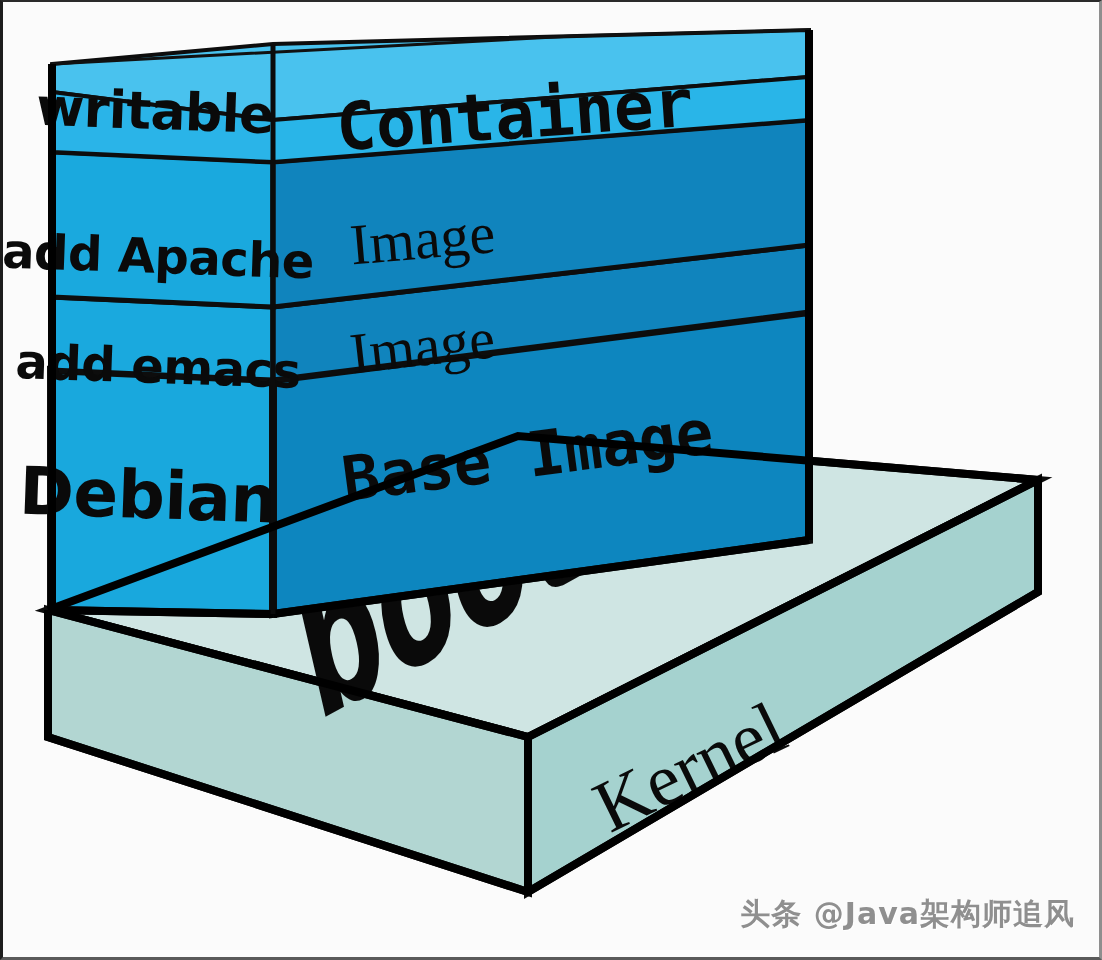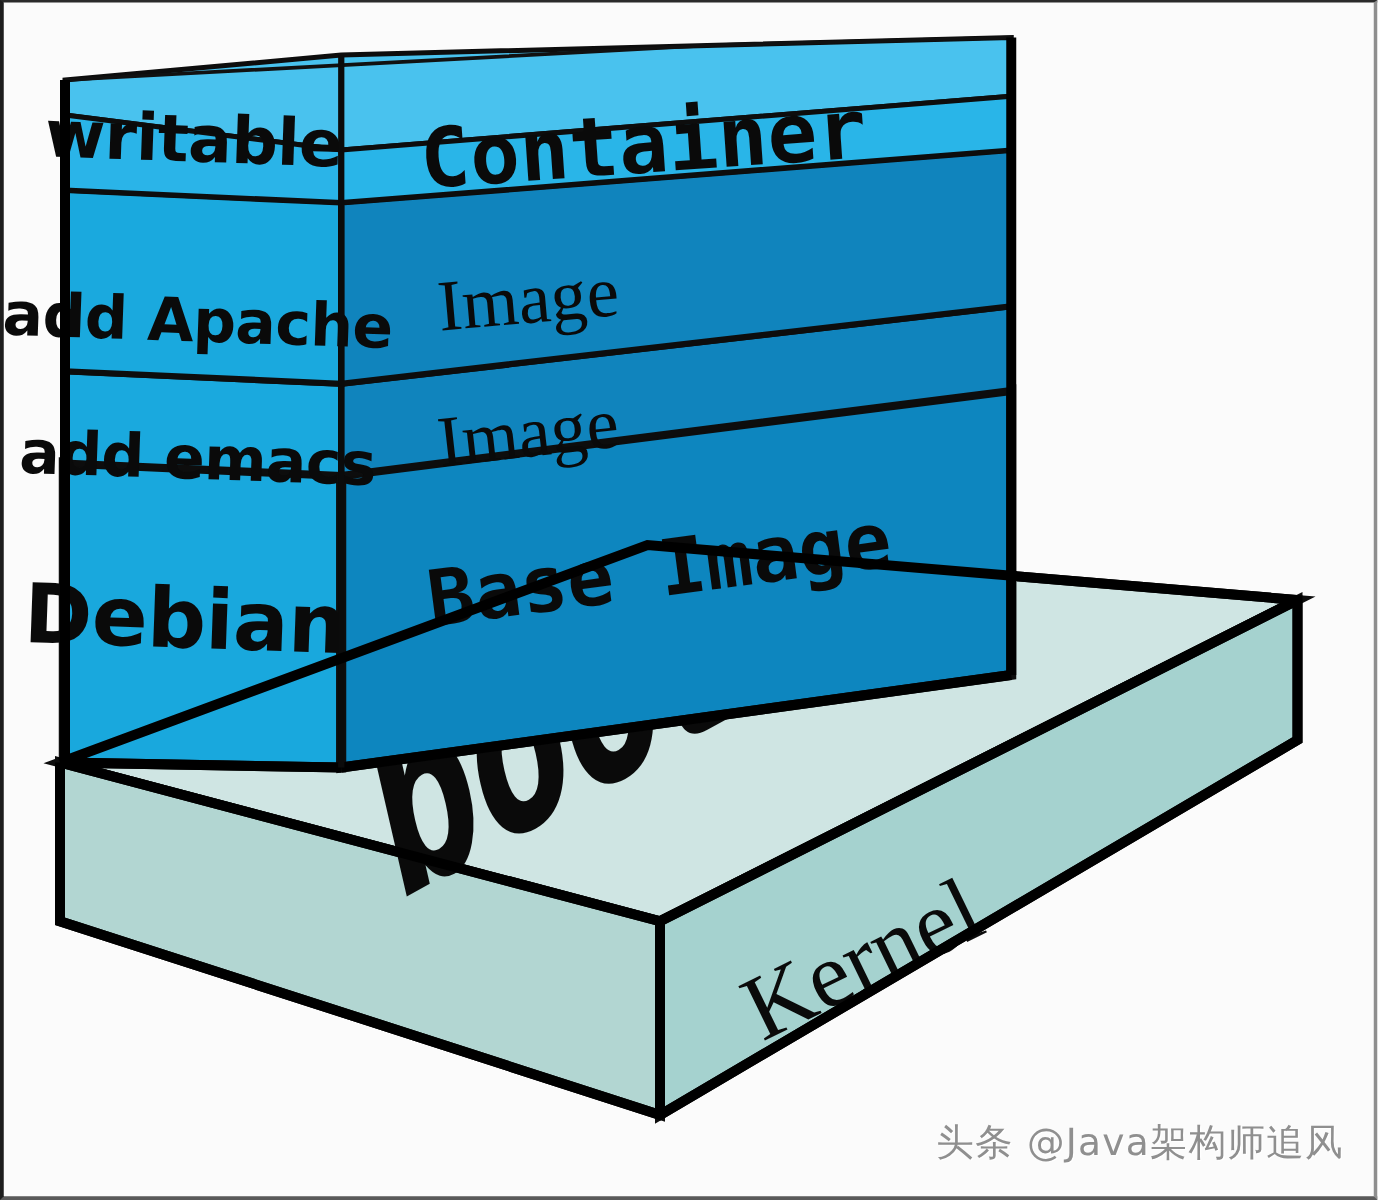--- a/index.html
+++ b/index.html
@@ -55,21 +55,21 @@
   .lbl-mono-bold {
     font-family: "DejaVu Sans Mono", monospace;
     font-weight: 700;
   }
   .watermark {
     position: absolute;
     right: 24px;
     bottom: 22px;
     font-family: "DejaVu Sans", sans-serif;
     font-size: 30px;
-    font-weight: 400;
+    font-weight: 700;
     color: #8f8f8f;
     letter-spacing: 1px;
     text-shadow: 1px 1px 0 rgba(255,255,255,0.9);
     white-space: nowrap;
     user-select: none;
   }
 </style>
 </head>
 <body>
 

